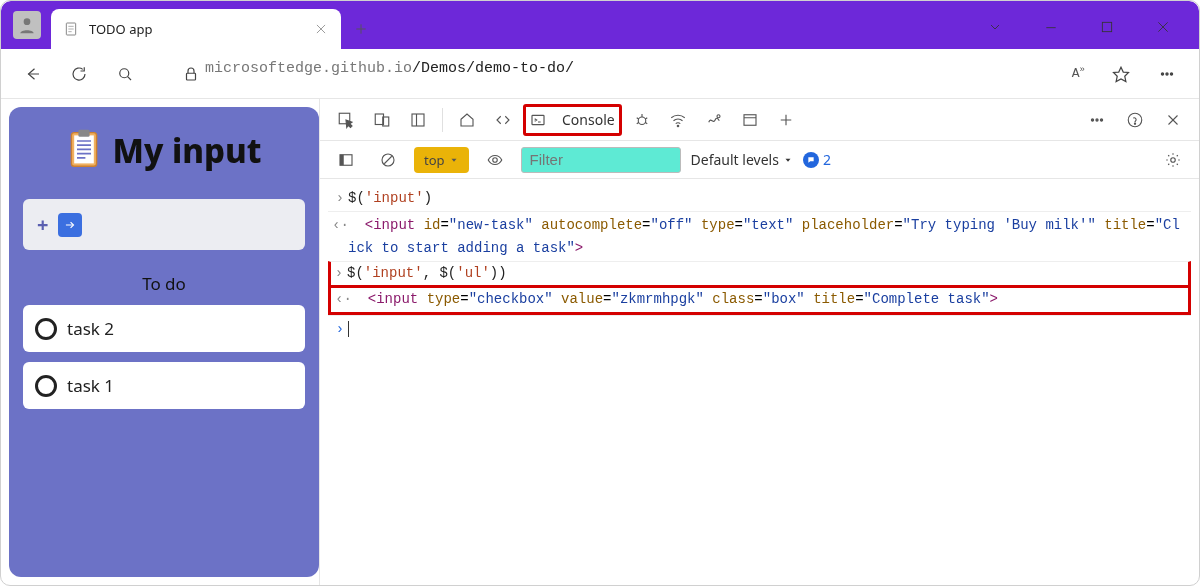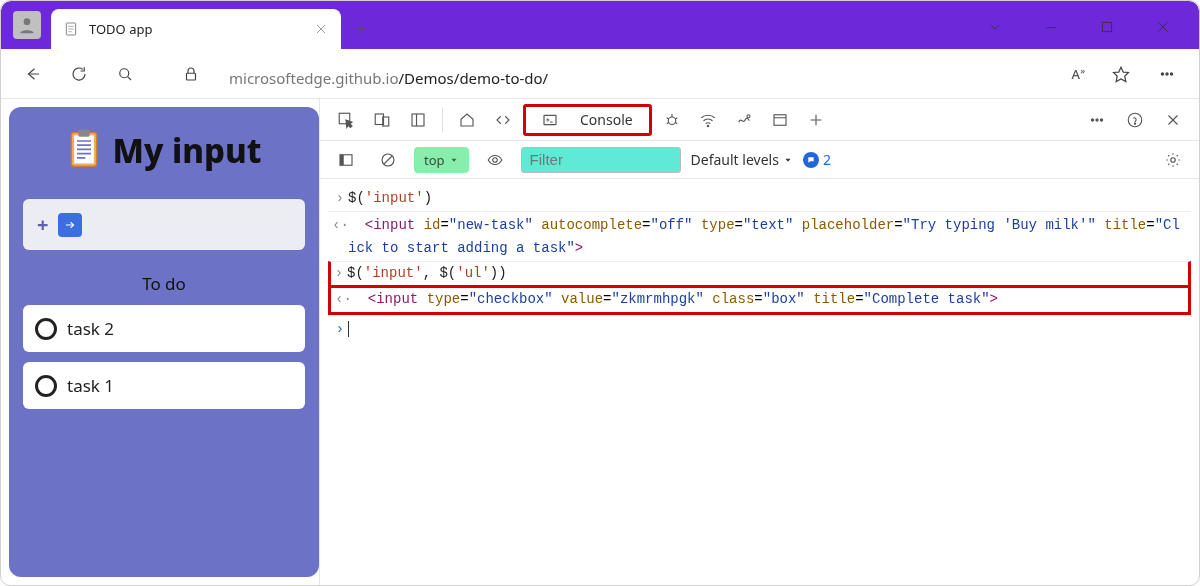--- a/index.html
+++ b/index.html
@@ -25,21 +25,21 @@
   .wincontrols { margin-left:auto; display:flex; gap:28px; padding:0 22px 8px 0; align-items:center; }
   .wincontrols .ctl { width:28px; height:28px; display:flex; align-items:center; justify-content:center; }
   .wincontrols svg { width:16px; height:16px; stroke:#333; fill:none; stroke-width:1.3; }
 
   .navbar {
     height: 50px; background:#fff; display:flex; align-items:center; padding:0 18px; gap:18px;
     border-bottom:1px solid #e6e6e6;
   }
   .navbar .nav-ico { width:28px; height:28px; display:flex; align-items:center; justify-content:center; }
   .navbar svg { width:18px; height:18px; stroke:#444; fill:none; stroke-width:1.6; }
-  .addr-wrap { flex:1; display:flex; align-items:flex-end; gap:24px; margin-left:20px; }
+  .addr-wrap { flex:1; display:flex; align-items:flex-start; gap:0; margin-left:20px;font-family:Liberation Mono, monospace; }
   .url { color:#777; font-size:15px; }
   .url .highlight { color:#222; }
   .addr-right { margin-left:auto; display:flex; gap:22px; align-items:center; }
   .aa { font-size:13px; color:#555; font-weight:500; }
   .sup { font-size:9px; vertical-align:super; }
 
   
   .content { display:flex; height: calc(100% - 98px); }
 
   
@@ -62,27 +62,27 @@
   .task-card { background:#fff; border-radius:6px; padding:12px 12px; display:flex; align-items:center; gap:10px; margin-bottom:10px; }
   .task-circle { width:22px; height:22px; border:3px solid #222; border-radius:50%; }
   .task-label { font-size:17px; color:#222; }
 
   
   .devtools { flex:1; display:flex; flex-direction:column; border-left:1px solid #e6e6e6; }
   .dt-tabs { height:42px; display:flex; align-items:center; padding:0 10px; gap:4px; border-bottom:1px solid #e6e6e6; }
   .dt-ico { width:32px; height:32px; display:flex; align-items:center; justify-content:center; border-radius:3px; }
   .dt-ico svg { width:18px; height:18px; stroke:#555; fill:none; stroke-width:1.5; }
   .dt-sep { width:1px; height:24px; background:#e0e0e0; margin:0 4px; }
-  .dt-tab { height:32px; padding:0 16px; display:flex; align-items:center; gap:22px; border-radius:3px; color:#333; font-size:14px; }
+  .dt-tab { height:32px; padding:0 4px; display:flex; align-items:center; gap:16px; border-radius:3px; color:#333; font-size:14px; }
   .dt-tab.console { }
   .dt-tabs .red-box { border:3px solid #d40000; }
   .dt-right { margin-left:auto; display:flex; gap:6px; align-items:center; }
 
   .dt-toolbar { height:38px; display:flex; align-items:center; padding:0 10px; gap:10px; border-bottom:1px solid #e6e6e6; }
-  .dt-toolbar .pill { background:#86efac; border-radius:4px; height:26px; padding:0 10px; display:flex; align-items:center; gap:4px; font-size:13px; color:#444; }
+  .dt-toolbar .pill { background:#eab308; border-radius:4px; height:26px; padding:0 10px; display:flex; align-items:center; gap:4px; font-size:13px; color:#444; }
   .filter-input { border:1px solid #bbb; border-radius:3px; height:26px; width:160px; padding:0 8px; font-size:15px; color:#666; background:#5eead4; }
   .lvl { color:#333; font-size:14px; display:flex; align-items:center; gap:4px; }
   .chat-ico { width:16px; height:16px; background:#2266dd; border-radius:50%; display:flex; align-items:center; justify-content:center; }
   .chat-ico svg { width:8px; height:8px; fill:#fff; }
   .issue-count { color:#2266dd; font-size:14px; }
   .dt-toolbar .gear { margin-left:auto; }
 
   .console-body { font-family: Consolas, "Courier New", monospace; font-size:14px; line-height:1.6; padding:6px 8px; }
   .row { display:flex; align-items:flex-start; padding:2px 4px; }
   .row.bordered { border-top:1px solid #eee; }

